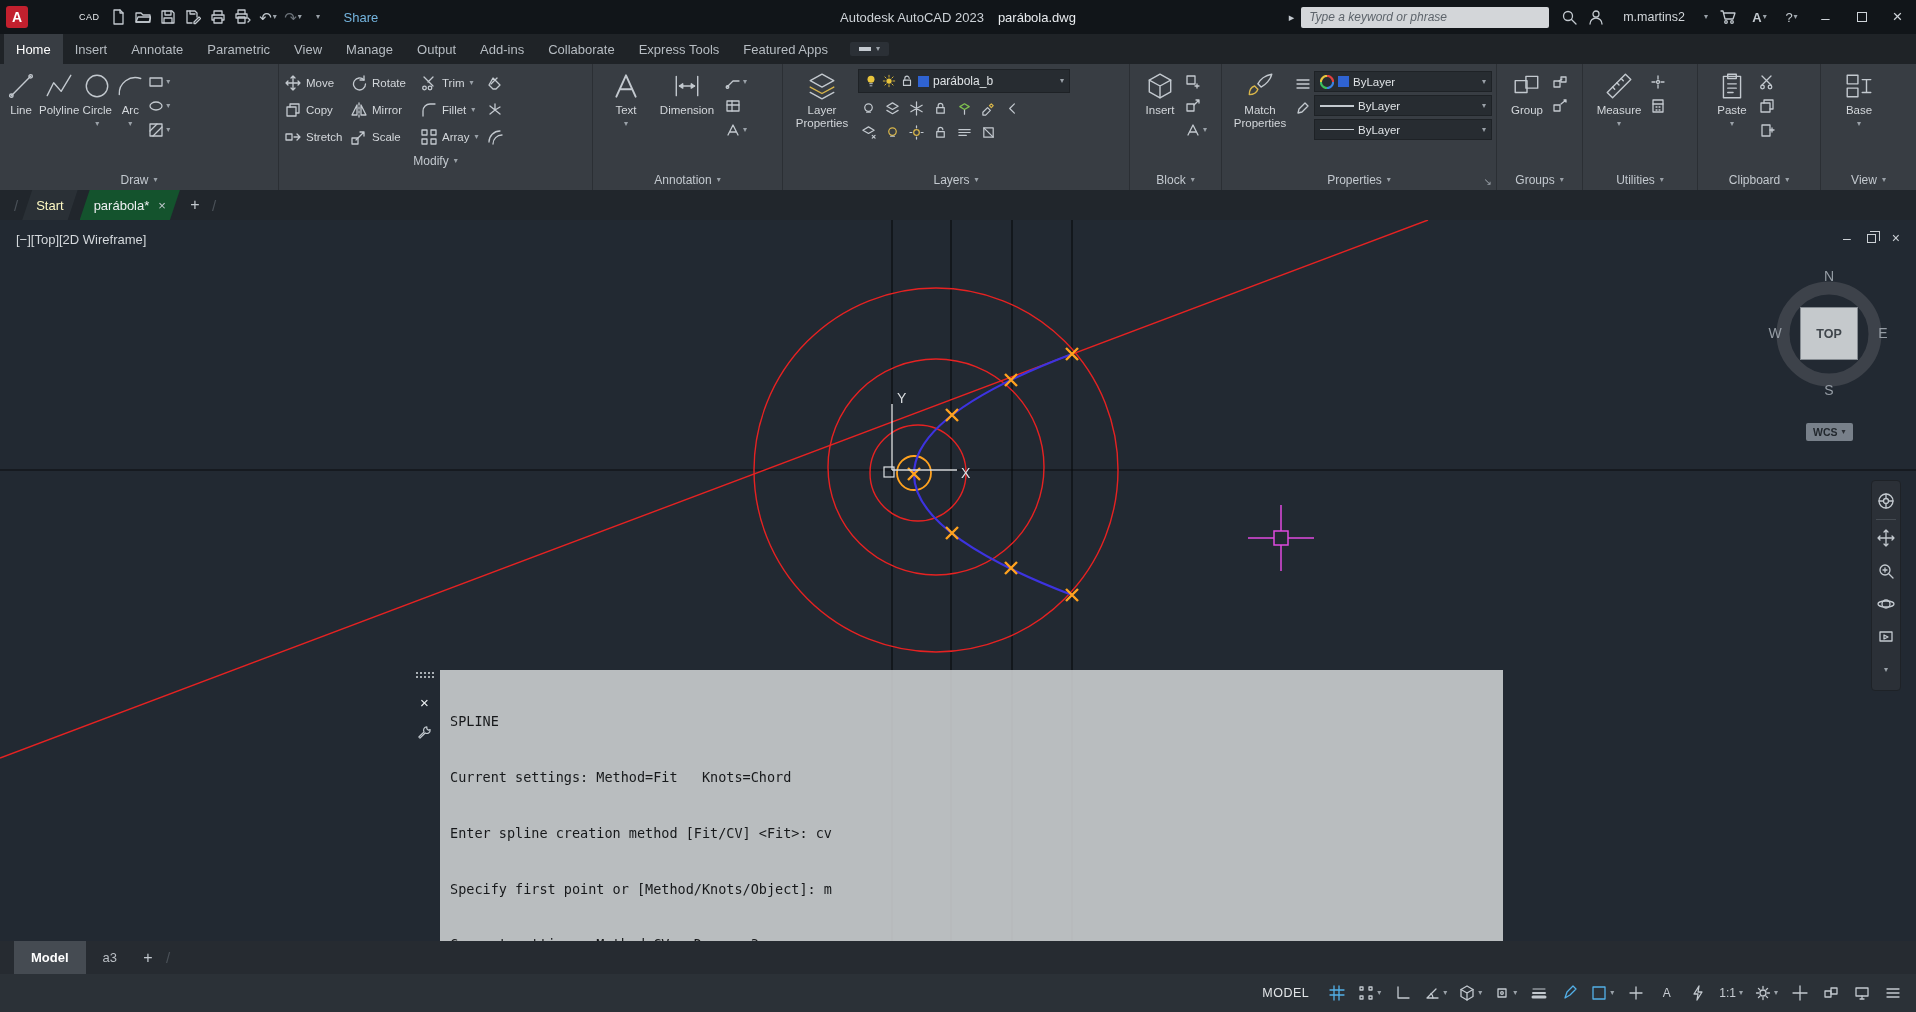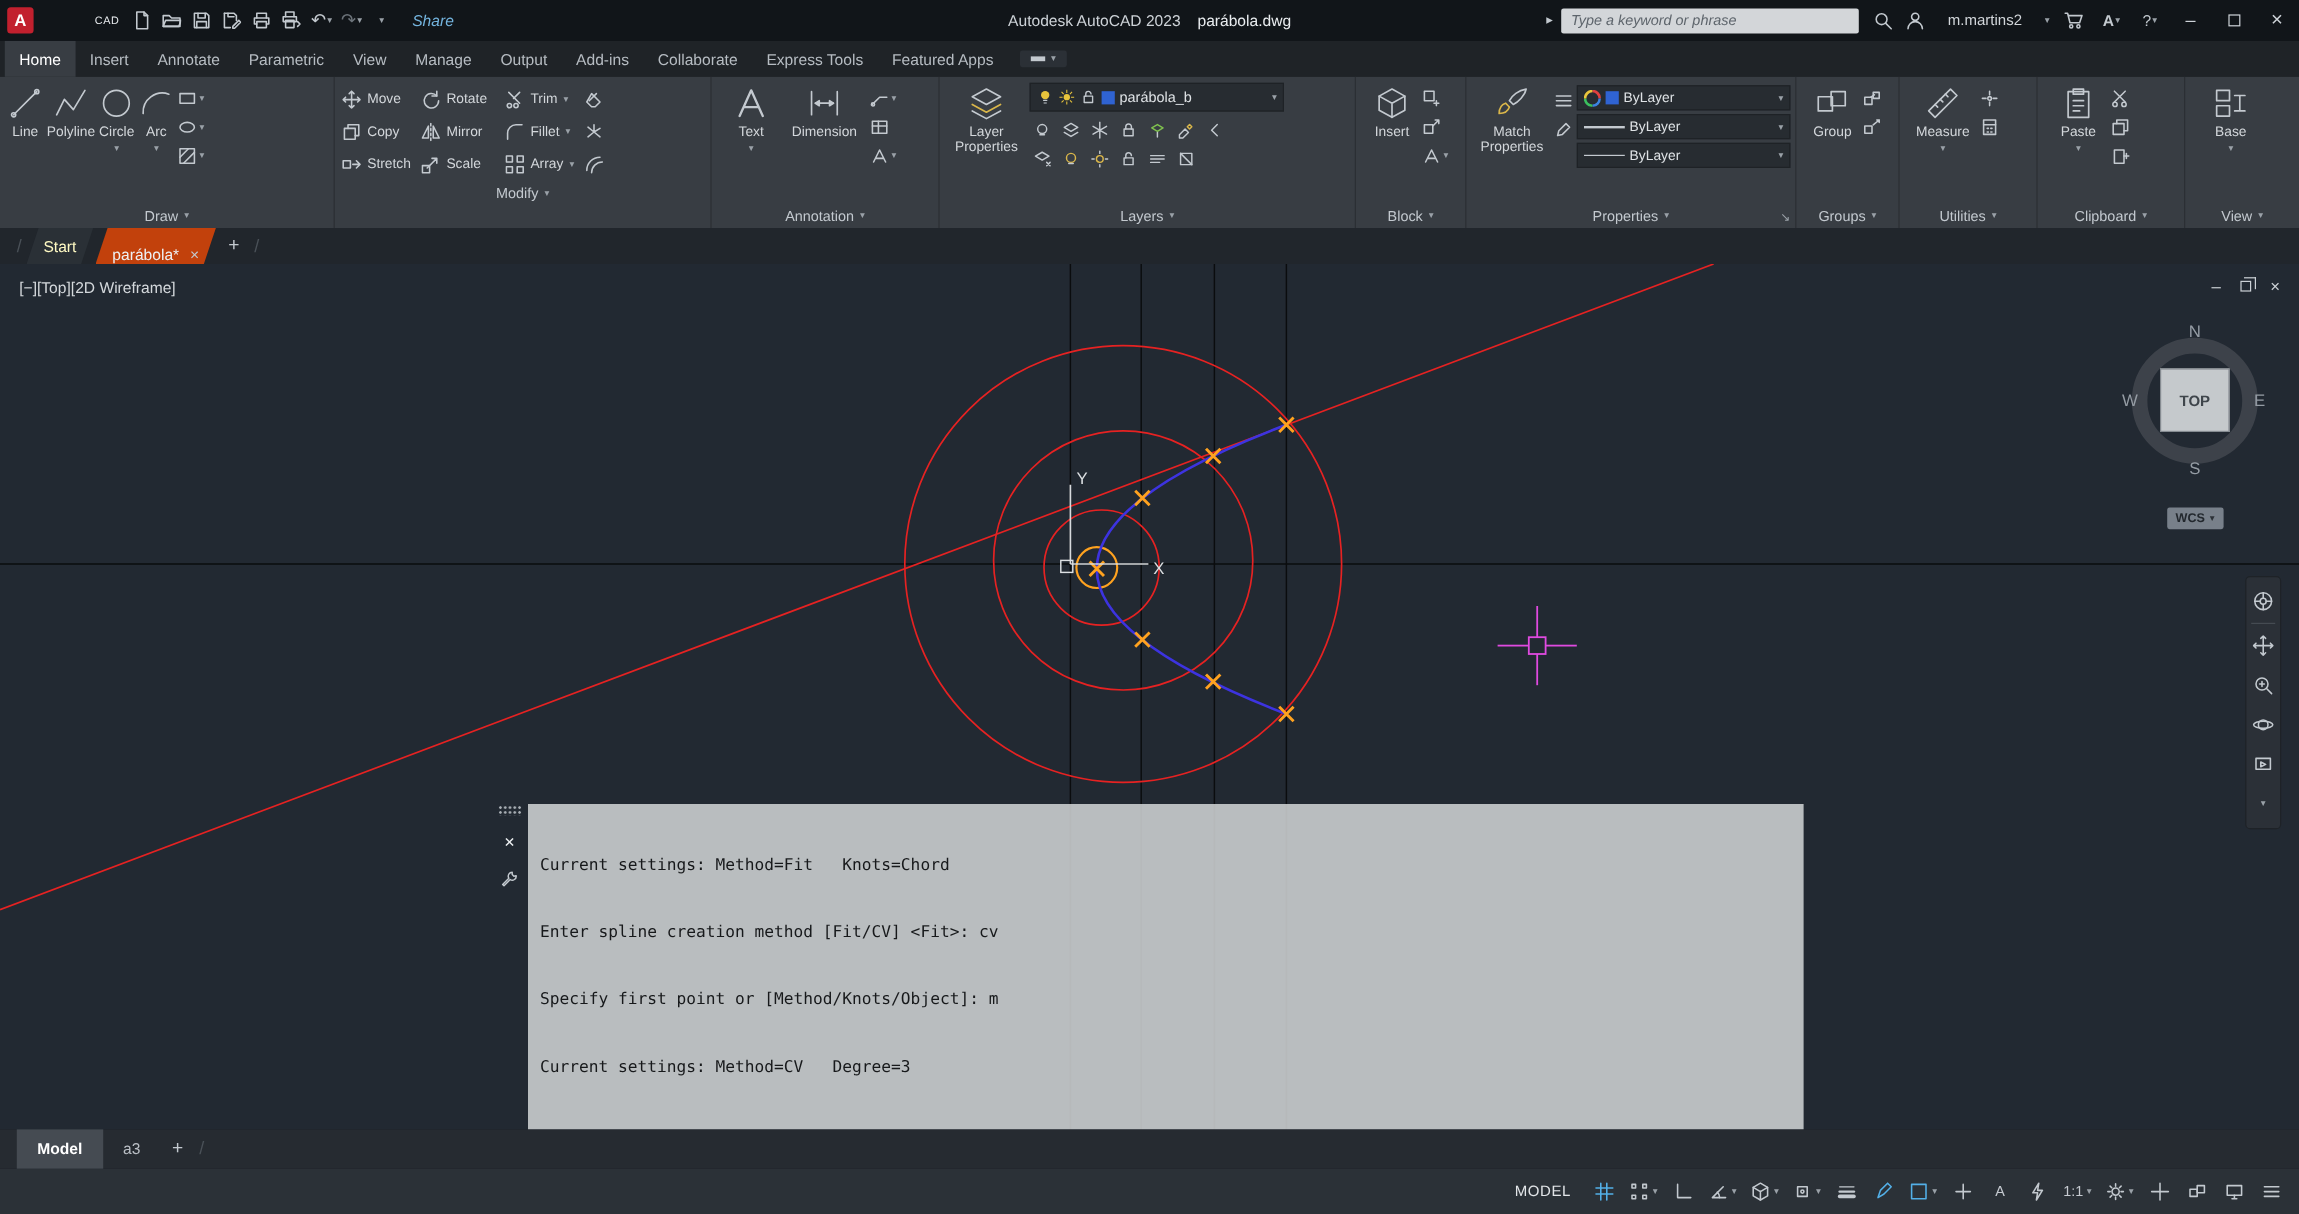--- a/index.html
+++ b/index.html
@@ -13,21 +13,21 @@
   .logo{display:flex;align-items:center;gap:3px;margin:0 6px 0 2px;}
   .logo-a{width:22px;height:22px;background:#c2202e;border-radius:3px;color:#fff;font-weight:bold;
     display:flex;align-items:center;justify-content:center;font-size:14px;}
   .logo-cad{font-size:9px;font-weight:normal;color:#e8ebee;letter-spacing:.5px;margin-left:48px;}
   .qat-btn{width:25px;height:26px;display:flex;align-items:center;justify-content:center;gap:1px;}
   .qat-btn svg,.i16{width:16px;height:16px;}
   .i{fill:none;stroke:#c3c9cf;stroke-width:1.3;stroke-linecap:round;stroke-linejoin:round;}
   .glyph{font-size:15px;color:#c3c9cf;line-height:1;}
   .glyph.dim{color:#6c737a;}
   .caret{font-size:8px;color:#9aa1a8;line-height:1;}
-  .share-btn{display:flex;align-items:center;gap:5px;color:#74b4de;margin-left:8px;font-size:13px;font-style:italic;}
+  .share-btn{display:flex;align-items:center;gap:5px;color:#74b4de;margin-left:8px;font-size:13px;}
   .title-center{position:absolute;left:0;right:0;top:0;height:34px;display:flex;align-items:center;
     justify-content:center;gap:14px;pointer-events:none;}
   .app-title{color:#cdd2d7;}
   .doc-title{color:#e9ecef;}
   .tb-right{margin-left:auto;display:flex;align-items:center;gap:7px;}
   .search-box{width:248px;height:21px;background:#d3d6d9;border-radius:2px;display:flex;
     align-items:center;padding:0 8px;}
   .search-box input{width:100%;background:transparent;border:none;outline:none;font-style:italic;
     font-size:12px;color:#3c4248;font-family:"Liberation Sans",sans-serif;}
   .search-box input::placeholder{color:#5d646b;font-style:italic;}
@@ -72,21 +72,21 @@
   .launcher{position:absolute;right:4px;bottom:3px;font-size:10px;color:#9aa1a8;}
   .swatch{width:11px;height:11px;background:#2f63d2;display:inline-block;}
   .dash{height:2px;background:#c3c9cf;flex:0 0 34px;display:inline-block;}
 
   
   .filetabs{height:30px;background:#21262c;display:flex;align-items:stretch;padding-left:10px;
     font-size:13px;flex:0 0 auto;}
   .tab-slash{color:#4a5158;font-size:15px;display:flex;align-items:center;padding:0 4px;}
   .ftab{padding:0 14px;display:flex;align-items:center;gap:9px;color:#fef9c3;
     clip-path:polygon(10px 0,100% 0,calc(100% - 10px) 100%,0 100%);background:#2a3036;margin-right:2px;}
-  .ftab.active{background:#c2410c;color:#eef0f2;align-items:flex-end;}
+  .ftab.active{background:#14532d;color:#eef0f2;}
   .ftab .x{font-size:13px;color:#c3c9cf;}
   .ftab-plus{width:26px;display:flex;align-items:center;justify-content:center;color:#c3c9cf;font-size:16px;}
 
   
   .canvas{height:721px;background:#222932;position:relative;overflow:hidden;flex:0 0 auto;}
   svg.geom{position:absolute;left:0;top:0;}
   .cline{stroke:#0a0c0e;stroke-width:1.2;}
   .redg{stroke:#e62222;fill:none;stroke-width:1.4;}
   .orangeg{stroke:#ffa21f;fill:none;stroke-width:1.8;}
   .splineg{stroke:#3d33e0;fill:none;stroke-width:2.2;}
@@ -917,20 +917,21 @@
     <div class="cmdwin">
       <div class="cmd-rail">
         <div class="cmd-grip"></div>
         <span class="cmd-x">×</span>
         <svg class="cmd-wrench i" width="15" height="15" viewBox="0 0 16 16">
             <path d="M10.5 2a3.5 3.5 0 0 0-3 5.3L2 12.8 3.2 14l5.5-5.5A3.5 3.5 0 0 0 14 5l-2 .5L10.5 4z"></path>
           </svg>
       </div>
       <div class="cmd-main">
         <div class="cmd-text">
+          <div class="cmd-line">SPLINE</div>
           <div class="cmd-line">Current settings: Method=Fit   Knots=Chord</div>
           <div class="cmd-line">Enter spline creation method [Fit/CV] &lt;Fit&gt;: cv</div>
           <div class="cmd-line">Specify first point or [Method/Knots/Object]: m</div>
           <div class="cmd-line">Current settings: Method=CV   Degree=3</div>
           
           
           
           
           
           

